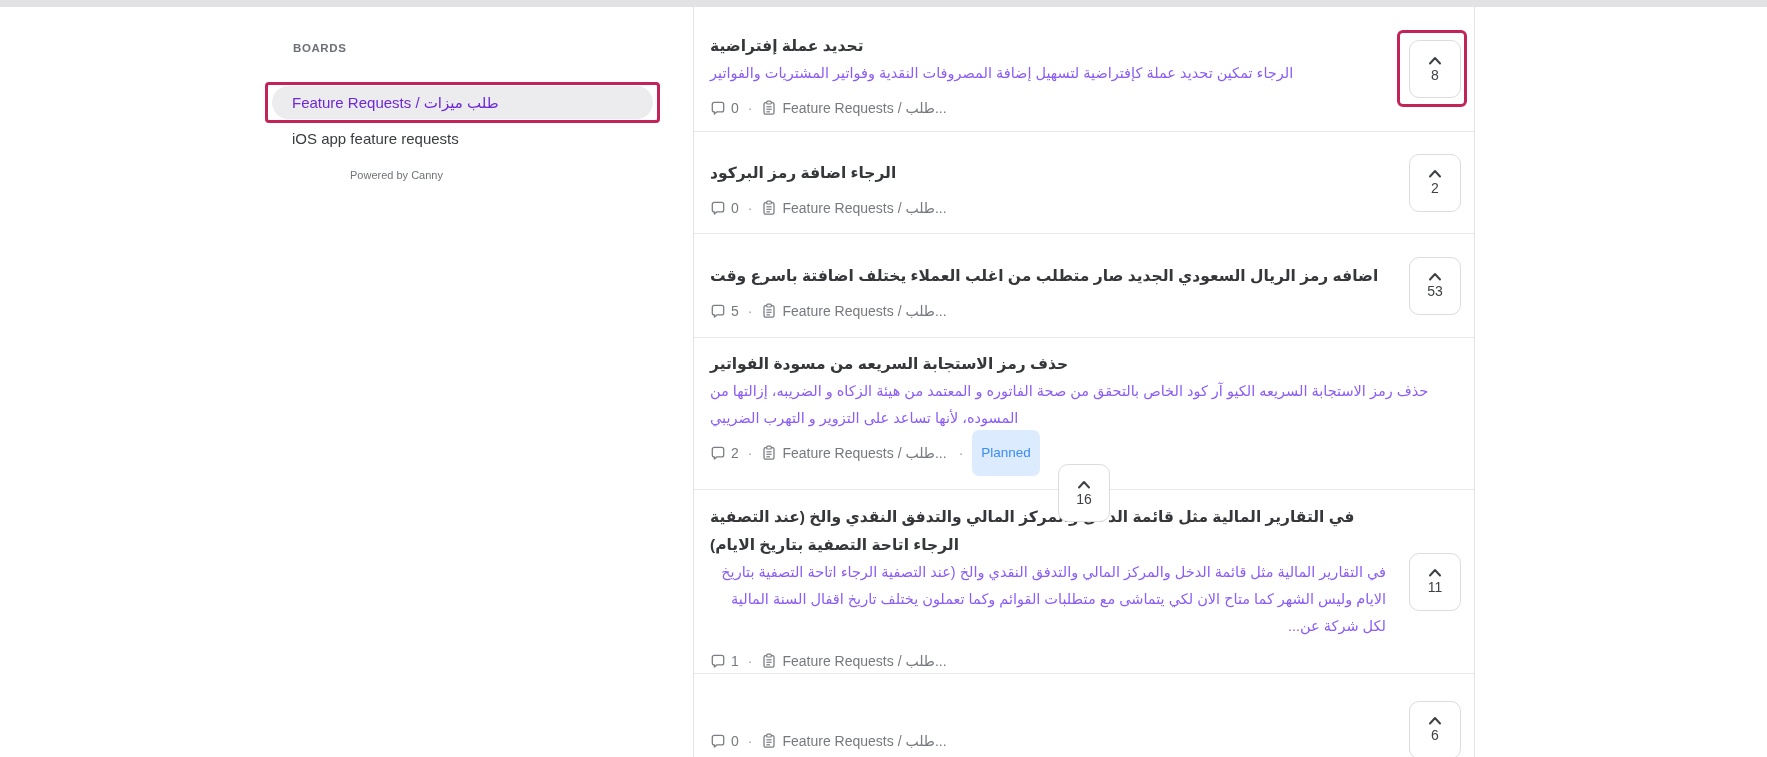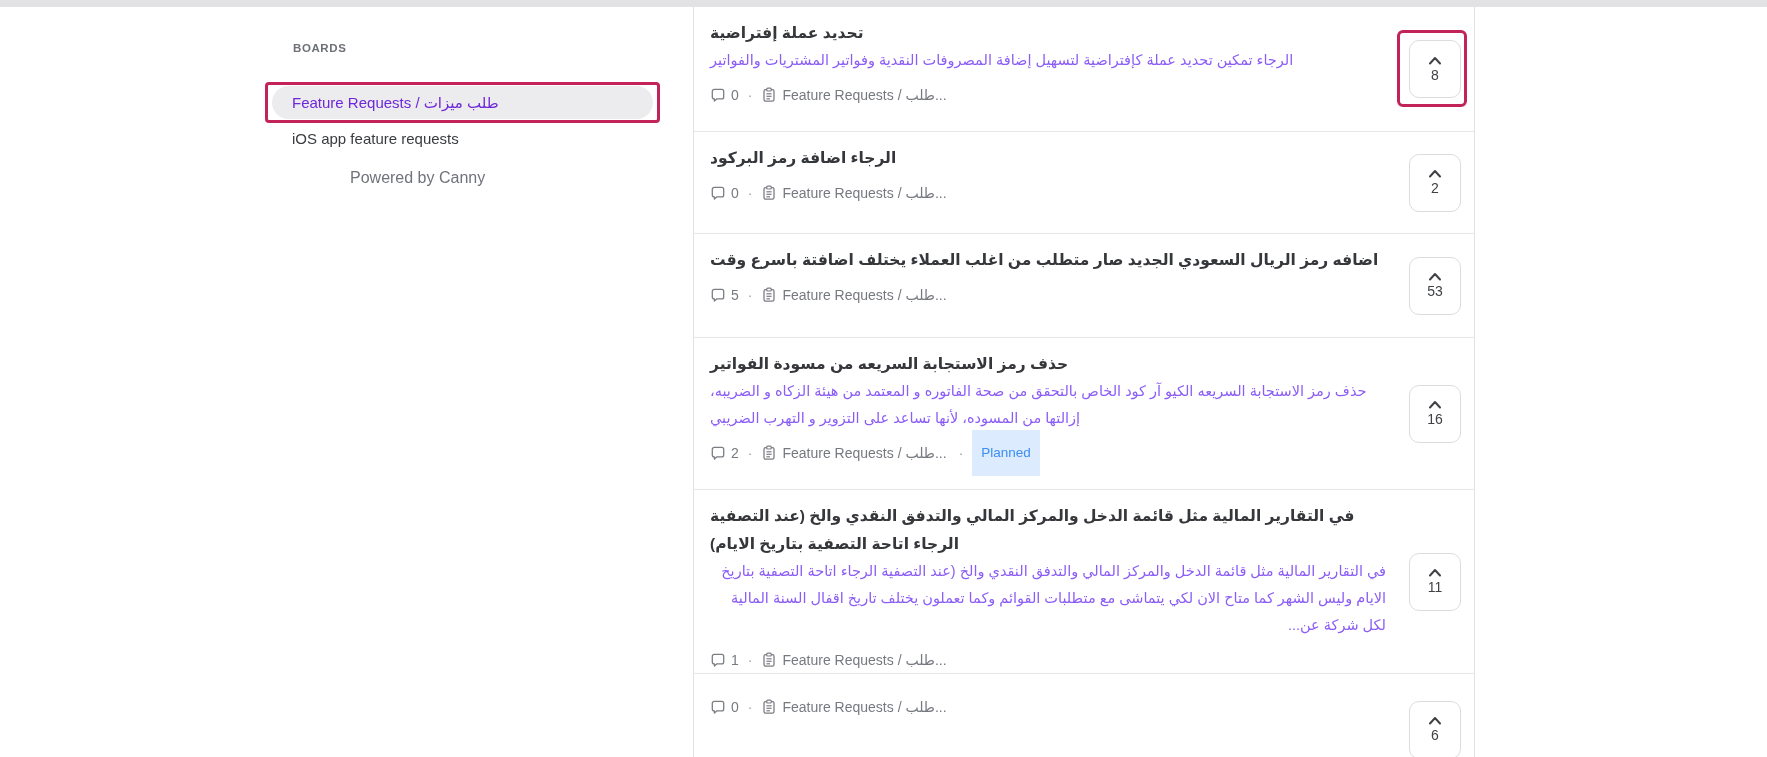--- a/index.html
+++ b/index.html
@@ -28,53 +28,53 @@
   .annotation-ring{
     position:absolute;border:3px solid #c2245a;border-radius:4px;pointer-events:none;
   }
   .ring-sidebar{inset:-4px -7px -4px -7px;}
   .board-item-plain{
     position:absolute;left:292px;top:130px;
     font-size:15px;color:#3a3c40;white-space:nowrap;cursor:pointer;
   }
   .powered{
     position:absolute;left:350px;top:169px;
-    font-size:16px;color:#70737a;white-space:nowrap;cursor:pointer;
+    font-size:11px;color:#70737a;white-space:nowrap;cursor:pointer;
   }
 
   
   .list{
     position:absolute;left:693px;top:6px;width:782px;height:790px;
     box-sizing:border-box;background:#fff;
     border:1px solid #e3e3e6;border-bottom:none;
   }
-  .post{display:flex;box-sizing:border-box;}
+  .post{display:flex;box-sizing:border-box;align-items:center;}
   .post + .post{border-top:1px solid #e7e7e9;}
   .p1{height:124px;} .p2{height:102px;} .p3{height:104px;}
-  .p4{height:152px;} .p5{height:184px;} .p6{height:112px;}
+  .p4{height:152px;flex-direction:column;} .p5{height:184px;} .p6{height:112px;}
   .post-content{flex:1;min-width:0;padding:12px 10px 0 16px;}
   .post-title{
     font-size:15.5px;font-weight:bold;line-height:28px;color:#35373b;
     text-align:left;direction:ltr;cursor:pointer;
   }
   .post-desc{
     font-size:14.5px;line-height:27px;color:#8b5cf6;
     text-align:left;direction:ltr;
   }
   .post-desc[dir="rtl"]{direction:rtl;text-align:right;}
   .post-meta{
     margin-top:10px;height:22px;display:flex;align-items:center;
     font-size:14px;color:#76797f;white-space:nowrap;
   }
   .micon{display:inline-flex;align-items:center;margin-right:5px;}
   .mcount{margin-right:9px;}
   .mdot{margin-right:9px;color:#9a9da3;}
   .mboard{margin-right:12px;}
   .badge-planned{
-    display:inline-block;padding:14px 9px;border-radius:0;
+    display:inline-block;padding:14px 9px;border-radius:7px;
     background:#dcebfd;color:#3c8df3;font-size:13.5px;line-height:18px;
   }
   .vote-col{width:78px;display:flex;align-items:center;justify-content:center;flex-shrink:0;}
   .vote-wrap{position:relative;}
   .ring-vote{inset:-10px -6px -9px -12px;border-radius:6px;}
   .vote-btn{
     width:52px;height:58px;box-sizing:border-box;
     border:1px solid #dcdce0;border-radius:10px;background:#fff;
     display:flex;flex-direction:column;align-items:center;justify-content:center;
     cursor:pointer;

